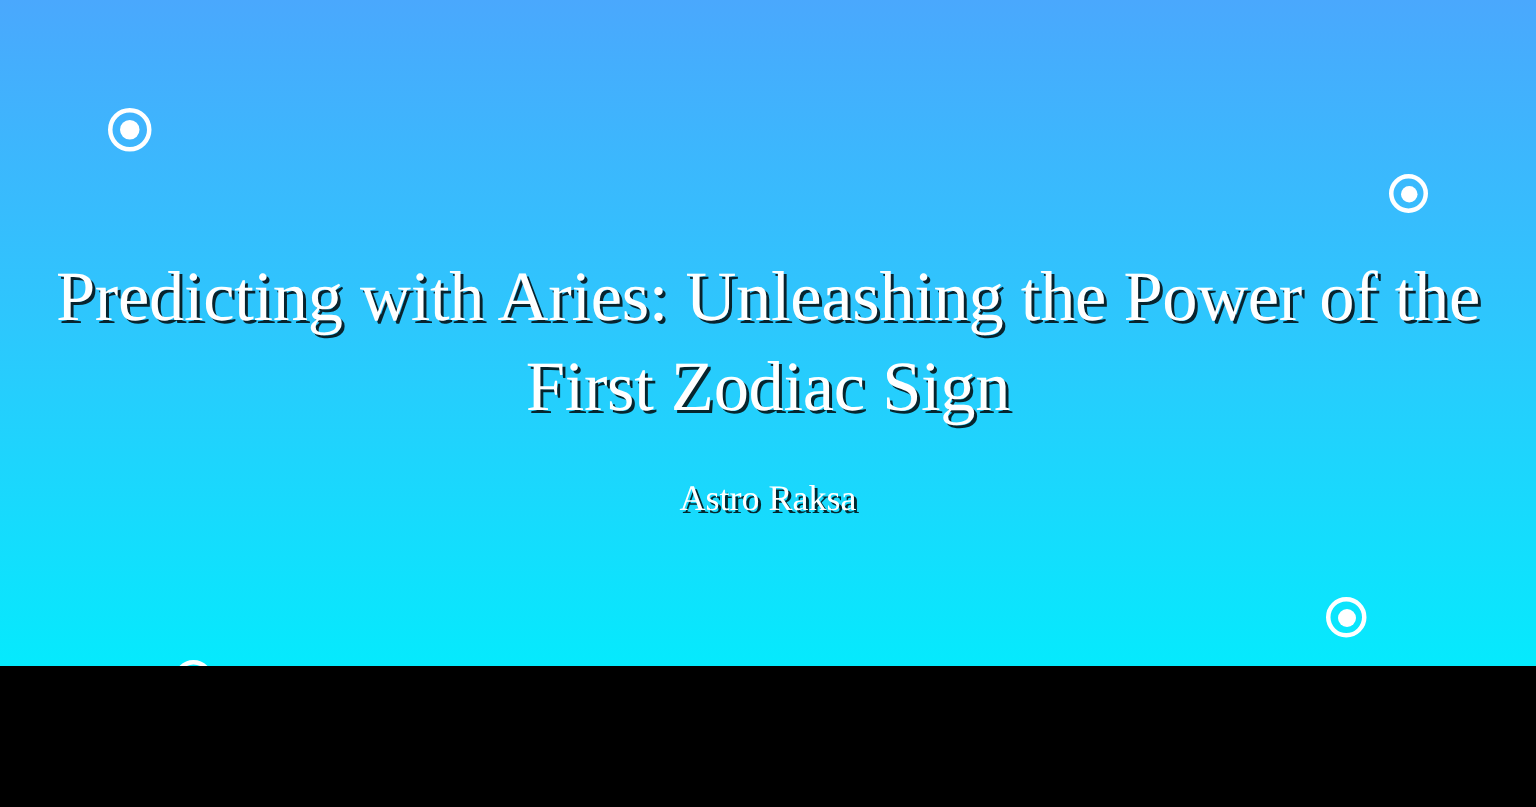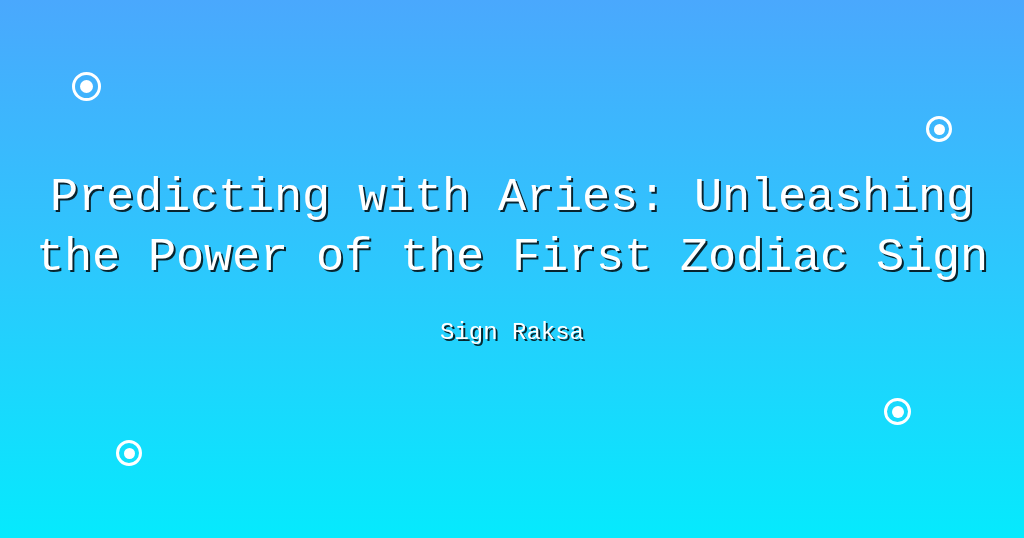--- a/index.html
+++ b/index.html
@@ -3,24 +3,24 @@
 <meta charset="utf-8">
 <style>
   html, body {
     margin: 0;
     padding: 0;
     background: #000;
   }
   #slide {
     position: relative;
     width: 1024px;
-    height: 538px;
+    height: 444px;
     overflow: hidden;
     background: linear-gradient(180deg, #4aa8fd 0%, #2cc8fd 50%, #05eafd 100%);
-    font-family: Liberation Mono, monospace;
+    font-family: Liberation Serif, serif;
     -webkit-font-smoothing: antialiased;
   }
 
   
   .ring {
     position: absolute;
     border-radius: 50%;
     border: 3px solid #ffffff;
     box-sizing: border-box;
     display: flex;
@@ -89,16 +89,16 @@
   </div>
   <div class="ring ring-3">
     <i></i>
   </div>
   <div class="ring ring-4">
     <i></i>
   </div>
 
   <div class="content">
     <h1 class="slide-title">Predicting with Aries: Unleashing the Power of the First Zodiac Sign</h1>
-    <p class="slide-subtitle">Sign Raksa</p>
+    <p class="slide-subtitle">Astro Raksa</p>
   </div>
 
 </div>
 
 </body></html>

